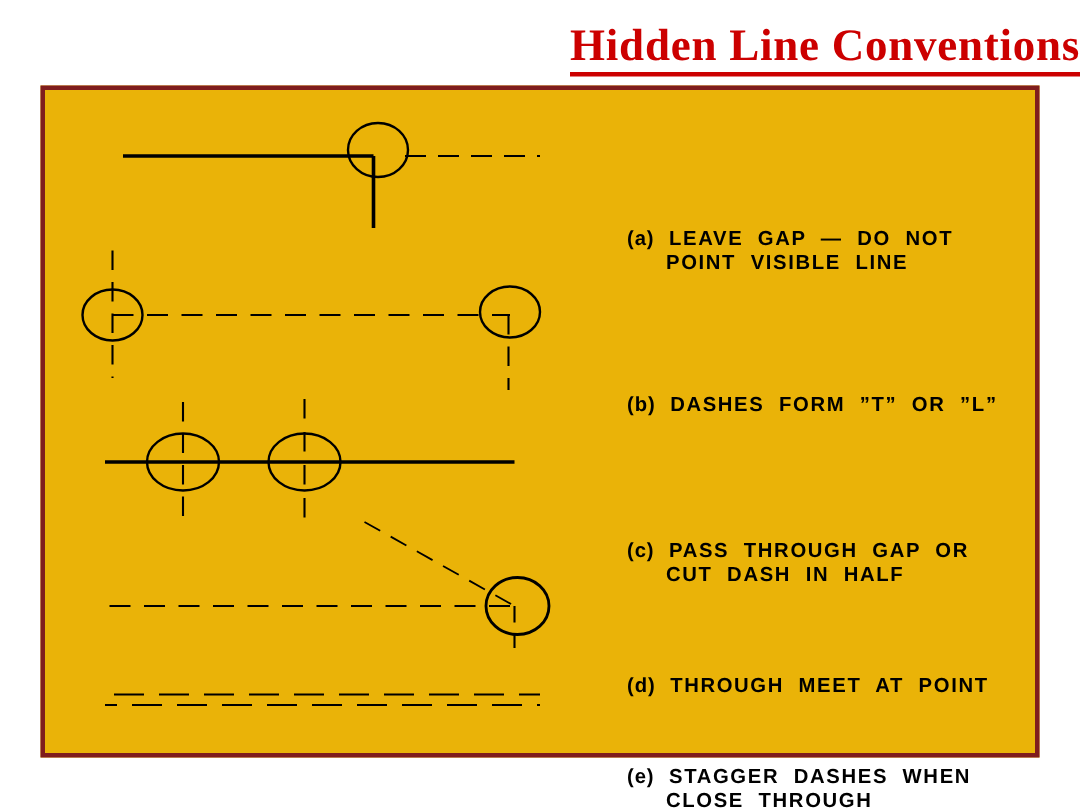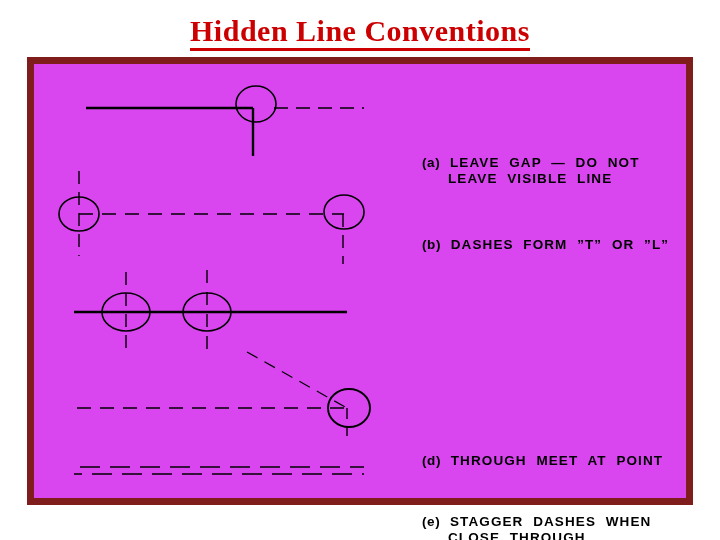--- a/index.html
+++ b/index.html
@@ -19,62 +19,62 @@
     left: 0; top: 0;
     width: 720px;
     height: 540px;
     background: #ffffff;
   }
   #title {
     position: absolute;
     left: 0;
     top: 14px;
     width: 720px;
-    text-align: center;
+    text-align: right;
     font-family: "Liberation Serif", "DejaVu Serif", serif;
     font-weight: bold;
     font-size: 30px;
     line-height: 34px;
     color: #cc0000;
     letter-spacing: 0.5px;
     white-space: nowrap;
   }
   #title span.tx {
     border-bottom: 3px solid #cc0000;
     padding-bottom: 1px;
   }
   #figure-frame {
     position: absolute;
     left: 27px;
     top: 57px;
     width: 666px;
     height: 448px;
-    border: 7px solid #7f1d1d;
+    border: 3px solid #7f1d1d;
     box-sizing: border-box;
-    background: #d946ef;
+    background: #eab308;
     text-decoration: underline;
   }
   #figure-svg {
     position: absolute;
     left: 0;
     top: 0;
   }
   .lbl {
     position: absolute;
     font-family: "Liberation Sans", "DejaVu Sans", sans-serif;
     font-weight: bold;
     font-size: 13.5px;
     line-height: 16px;
     letter-spacing: 1.1px;
     color: #000000;
     white-space: pre;
   }
   .lbl .ix { letter-spacing: 0.6px; }
   #lbl-a { left: 388px; top: 91px; }
-  #lbl-b { left: 388px; top: 173px; }
+  #lbl-b { left: 388px; top: 202px; }
   #lbl-c { left: 388px; top: 299px; }
   #lbl-d { left: 388px; top: 389px; }
   #lbl-e { left: 388px; top: 450px; }
 </style>
 </head>
 <body>
 
 <div id="slide">
 
   <div id="title"><span class="tx">Hidden Line Conventions</span></div>
@@ -126,23 +126,24 @@
         <ellipse cx="315" cy="344" rx="21" ry="19" stroke-width="1.9"></ellipse>
       </g>
 
       <g>
         <line x1="46" y1="403" x2="330" y2="403" stroke-width="1.4" stroke-dasharray="20 10"></line>
         <line x1="40" y1="410" x2="330" y2="410" stroke-width="1.4" stroke-dasharray="20 10" stroke-dashoffset="12"></line>
       </g>
 
     </svg>
 
-    <div class="lbl" id="lbl-a"><span class="ix">(a)</span>  <span>LEAVE  GAP  —  DO  NOT</span><br><span style="padding-left:26px">LEAVE  VISIBLE  LINE</span></div>
+    <div class="lbl" id="lbl-a"><span class="ix">(a)</span>  <span>LEAVE  GAP  —  DO  NOT</span><br><span style="padding-left:26px">POINT  VISIBLE  LINE</span></div>
 
     <div class="lbl" id="lbl-b"><span class="ix">(b)</span>  <span>DASHES  FORM  ”T”  OR  ”L”</span></div>
 
+    <div class="lbl" id="lbl-c"><span class="ix">(c)</span>  <span>PASS  THROUGH  GAP  OR</span><br><span style="padding-left:26px">CUT  DASH  IN  HALF</span></div>
 
     <div class="lbl" id="lbl-d"><span class="ix">(d)</span>  <span>THROUGH  MEET  AT  POINT</span></div>
 
     <div class="lbl" id="lbl-e"><span class="ix">(e)</span>  <span>STAGGER  DASHES  WHEN</span><br><span style="padding-left:26px">CLOSE  THROUGH</span></div>
 
   </div>
 </div>
 
 </body></html>

